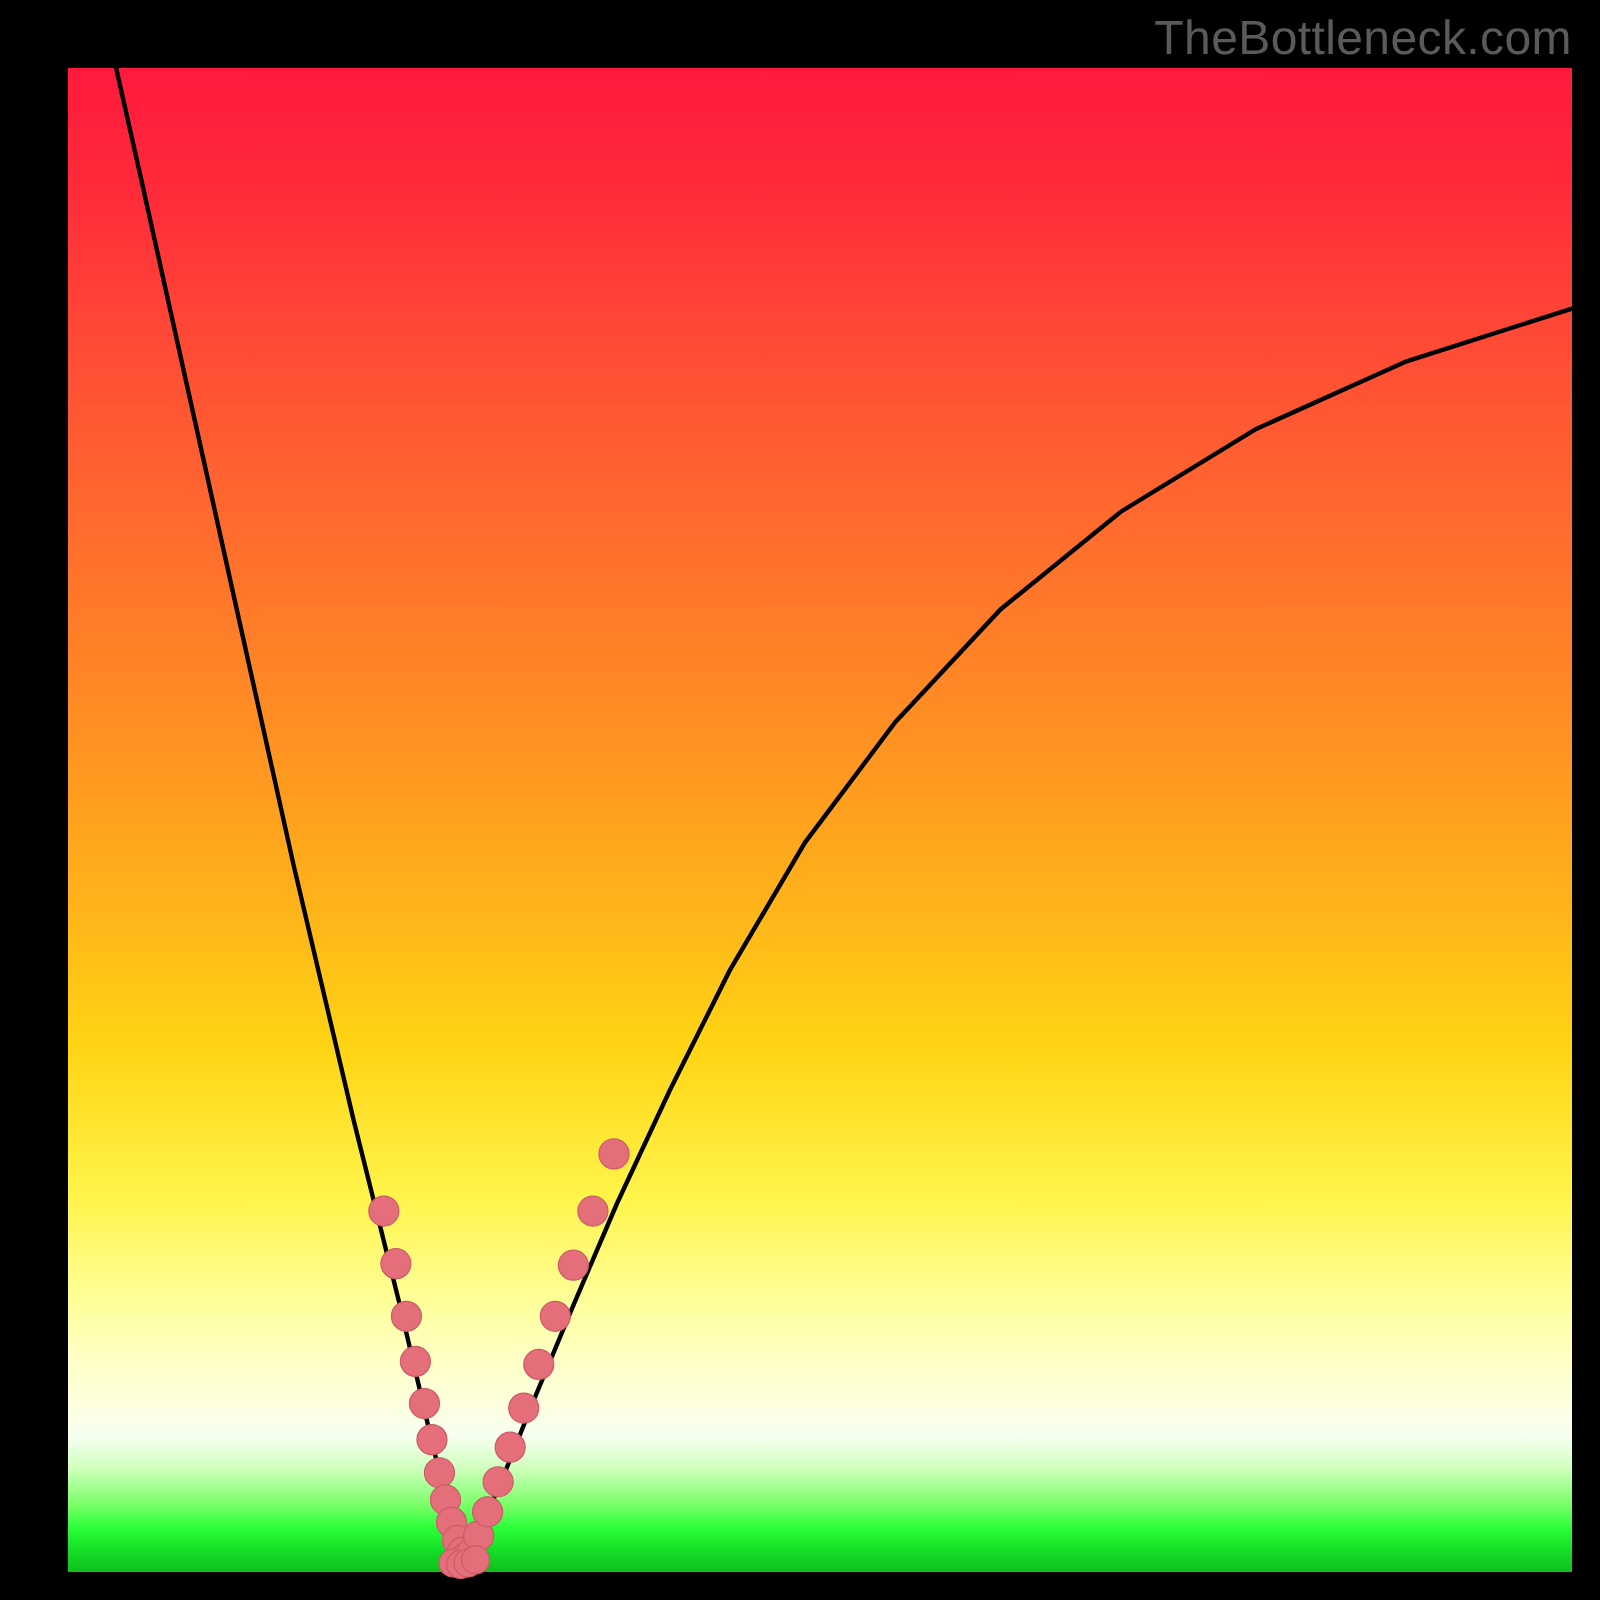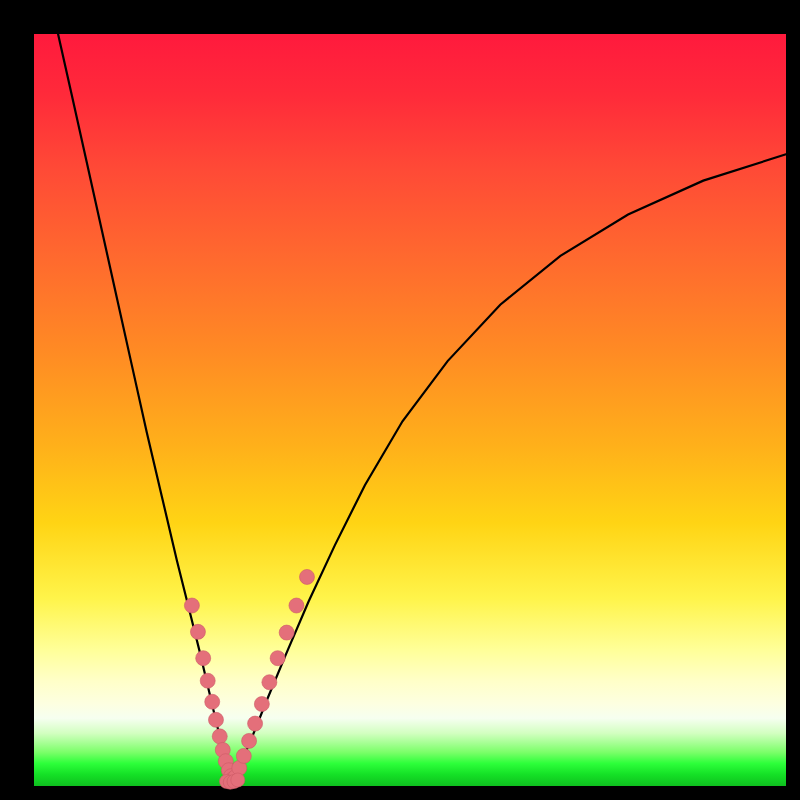--- a/index.html
+++ b/index.html
@@ -73,20 +73,21 @@
   .bead {
     fill: #e46f7a;
     stroke: #cc5a66;
     stroke-width: 0.6;
   }
 </style>
 </head>
 <body>
 
 <div class="frame">
+  <div class="watermark">TheBottleneck.com</div>
   <div class="plot-area">
     <svg class="curves" viewBox="0 0 752 752">
       <path id="left-path" class="curve" d="M24.06 0.00 L37.60 60.16 L52.64 127.84 L67.68 195.52 L82.72 263.20 L97.76 330.88 L112.80 398.56 L127.84 462.48 L142.88 526.40 L154.16 571.52 L165.44 616.64 L175.22 658.00 L182.74 690.34 L189.50 715.90 L194.02 733.95 L197.78 744.48"></path>
       <path id="right-path" class="curve" d="M197.78 744.48 L206.80 729.44 L218.08 703.12 L233.12 665.52 L251.92 620.40 L274.48 567.76 L300.80 511.36 L330.88 451.20 L368.48 387.28 L413.60 327.12 L466.24 270.72 L526.40 221.84 L594.08 180.48 L669.28 146.64 L752.00 120.32"></path>
       <g id="beads-group">
           <circle cx="157.92" cy="571.52" r="7.5" class="bead"></circle>
           <circle cx="163.94" cy="597.84" r="7.5" class="bead"></circle>
           <circle cx="169.20" cy="624.16" r="7.5" class="bead"></circle>
           <circle cx="173.71" cy="646.72" r="7.5" class="bead"></circle>
           <circle cx="178.22" cy="667.78" r="7.5" class="bead"></circle>

